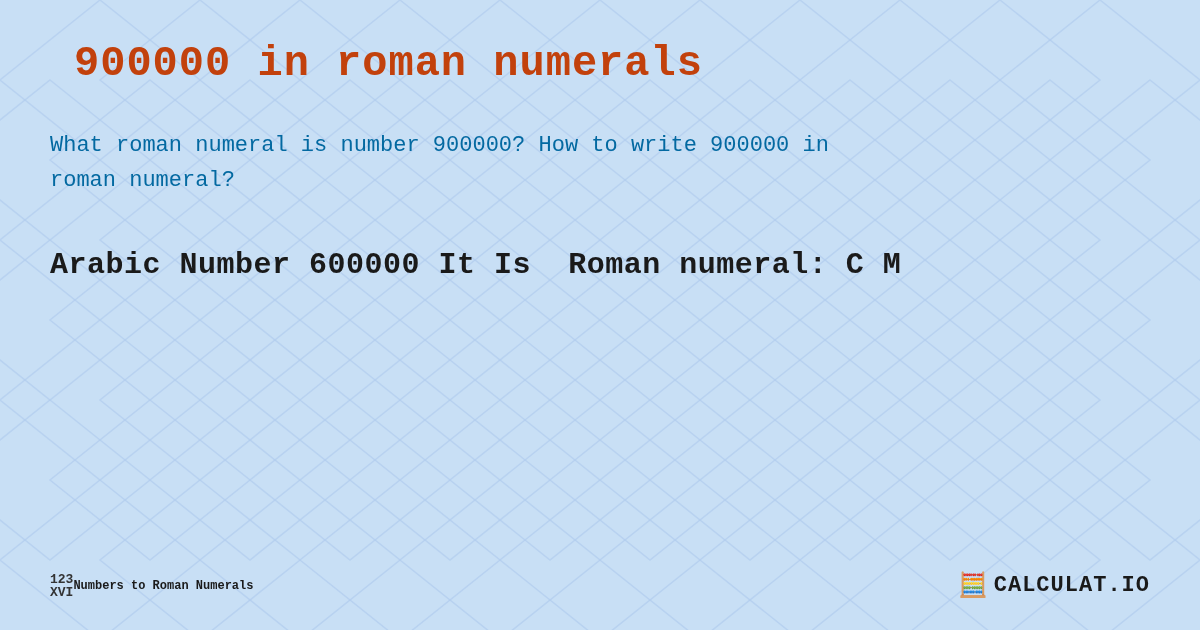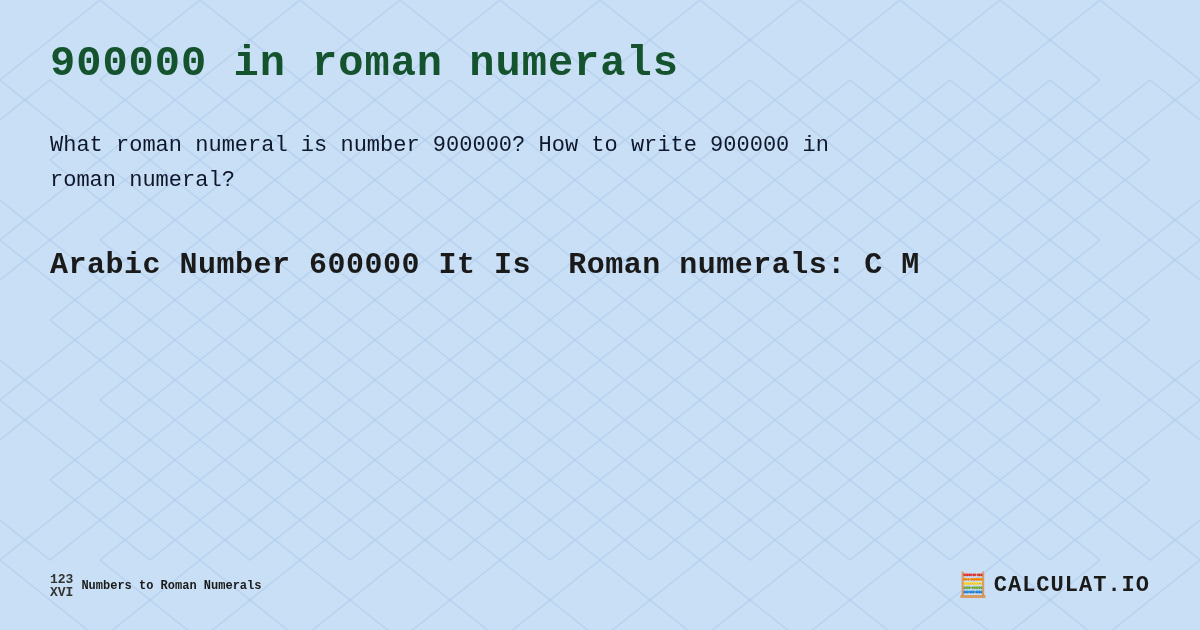--- a/index.html
+++ b/index.html
@@ -28,29 +28,30 @@
 
     .content {
       position: relative;
       z-index: 1;
       padding: 40px 50px;
     }
 
     .page-title {
       font-size: 42px;
       font-weight: 900;
-      color: #14532d;
+      color: #c2410c;
       letter-spacing: 1px;
       margin-bottom: 40px;
       font-family: 'Courier New', Courier, monospace;
+      margin-left: 24px;
     }
 
     .description {
       font-size: 22px;
-      color: #0f172a;
+      color: #0369a1;
       line-height: 1.6;
       font-family: 'Courier New', Courier, monospace;
       margin-bottom: 50px;
       max-width: 1100px;
     }
 
     .result-section {
       margin-top: 20px;
       margin-bottom: 50px;
     }
@@ -69,21 +70,21 @@
       left: 50px;
       right: 50px;
       display: flex;
       align-items: center;
       justify-content: space-between;
     }
 
     .footer-left {
       display: flex;
       align-items: center;
-      gap: 8px;
+      gap: 0;
     }
 
     .logo-icon {
       display: flex;
       flex-direction: column;
       align-items: center;
       line-height: 1;
     }
 
     .logo-icon .top-num {
@@ -228,21 +229,21 @@
 <div class="content">
   <h1 class="page-title">900000 in roman numerals</h1>
 
   <p class="description">
     <span>What roman numeral is number 900000? How to write 900000 in</span><br>
     <span>roman numeral?</span>
   </p>
 
   <div class="result-section">
     <p class="result-text">
-      <span>Arabic Number</span>&nbsp;<span>600000</span>&nbsp;<span>It Is</span>&nbsp;&nbsp;<span>Roman numerals:</span>&nbsp;<span>C M</span>
+      <span>Arabic Number</span>&nbsp;<span>600000</span>&nbsp;<span>It Is</span>&nbsp;&nbsp;<span>Roman numeral:</span>&nbsp;<span>C M</span>
     </p>
   </div>
 </div>
 
 <div class="footer">
   <div class="footer-left">
     <div class="logo-icon">
       <span class="top-num">123</span>
       <span class="bottom-roman">XVI</span>
     </div>

